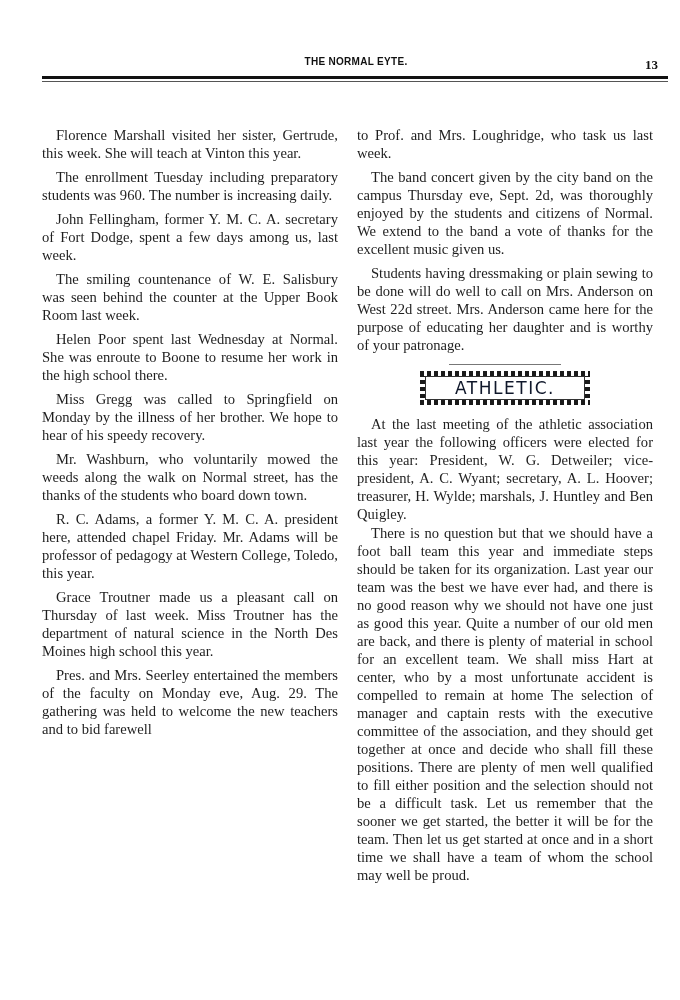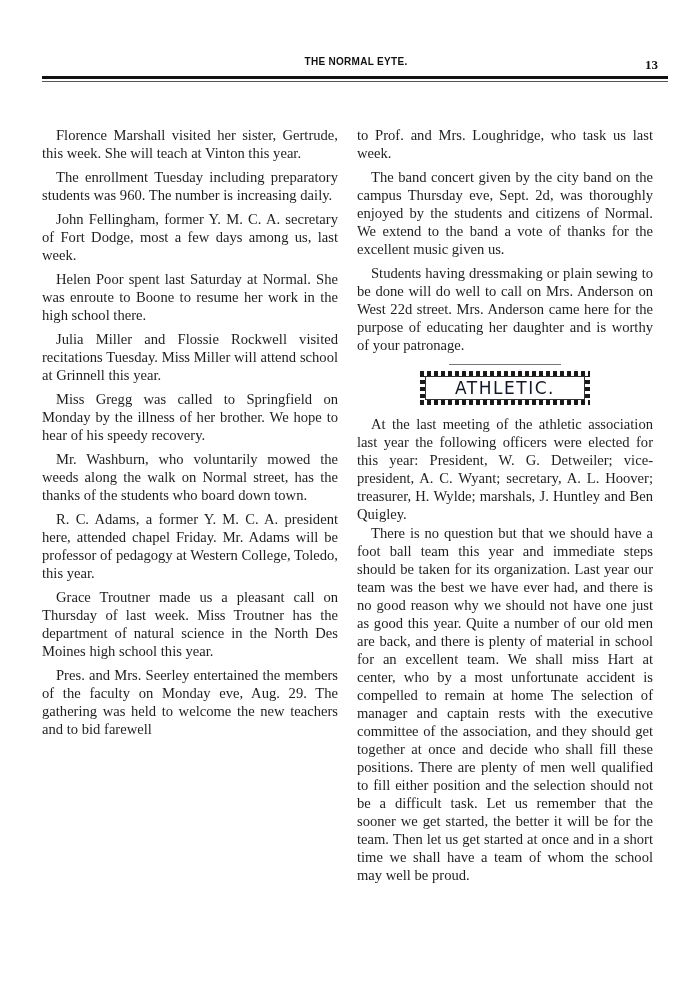--- a/index.html
+++ b/index.html
@@ -59,23 +59,23 @@
 <div class="header">
   <div class="header-title">THE NORMAL EYTE.</div>
   <div class="page-number">13</div>
 </div>
 <div class="rule-thick"></div>
 <div class="rule-thin"></div>
 
 <div class="col col-left">
   <p class="para">Florence Marshall visited her sister, Gertrude, this week. She will teach at Vinton this year.</p>
   <p class="para">The enrollment Tuesday including preparatory students was 960. The number is increasing daily.</p>
-  <p class="para">John Fellingham, former Y. M. C. A. secretary of Fort Dodge, most a few days among us, last week.</p>
-  <p class="para">Helen Poor spent last Saturday at Normal. She was enroute to Boone to resume her work in the high school there.</p>
-  <p class="para">Julia Miller and Flossie Rockwell visited recitations Tuesday. Miss Miller will attend school at Grinnell this year.</p>
+  <p class="para">John Fellingham, former Y. M. C. A. secretary of Fort Dodge, spent a few days among us, last week.</p>
+  <p class="para">The smiling countenance of W. E. Salisbury was seen behind the counter at the Upper Book Room last week.</p>
+  <p class="para">Helen Poor spent last Wednesday at Normal. She was enroute to Boone to resume her work in the high school there.</p>
   <p class="para">Miss Gregg was called to Springfield on Monday by the illness of her brother. We hope to hear of his speedy recovery.</p>
   <p class="para">Mr. Washburn, who voluntarily mowed the weeds along the walk on Normal street, has the thanks of the students who board down town.</p>
   <p class="para">R. C. Adams, a former Y. M. C. A. president here, attended chapel Friday. Mr. Adams will be professor of pedagogy at Western College, Toledo, this year.</p>
   <p class="para">Grace Troutner made us a pleasant call on Thursday of last week. Miss Troutner has the department of natural science in the North Des Moines high school this year.</p>
   <p class="para">Pres. and Mrs. Seerley entertained the members of the faculty on Monday eve, Aug. 29. The gathering was held to welcome the new teachers and to bid farewell</p>
 </div>
 
 <div class="col col-right">
   <p class="para cont">to Prof. and Mrs. Loughridge, who task us last week.</p>
   <p class="para">The band concert given by the city band on the campus Thursday eve, Sept. 2d, was thoroughly enjoyed by the students and citizens of Normal. We extend to the band a vote of thanks for the excellent music given us.</p>

